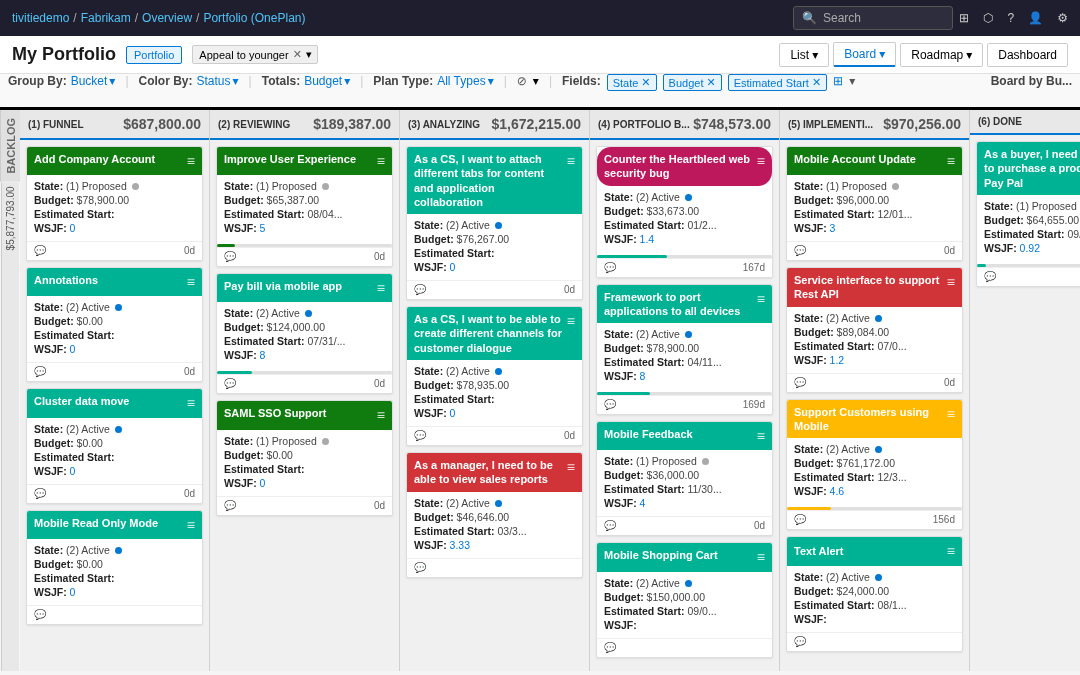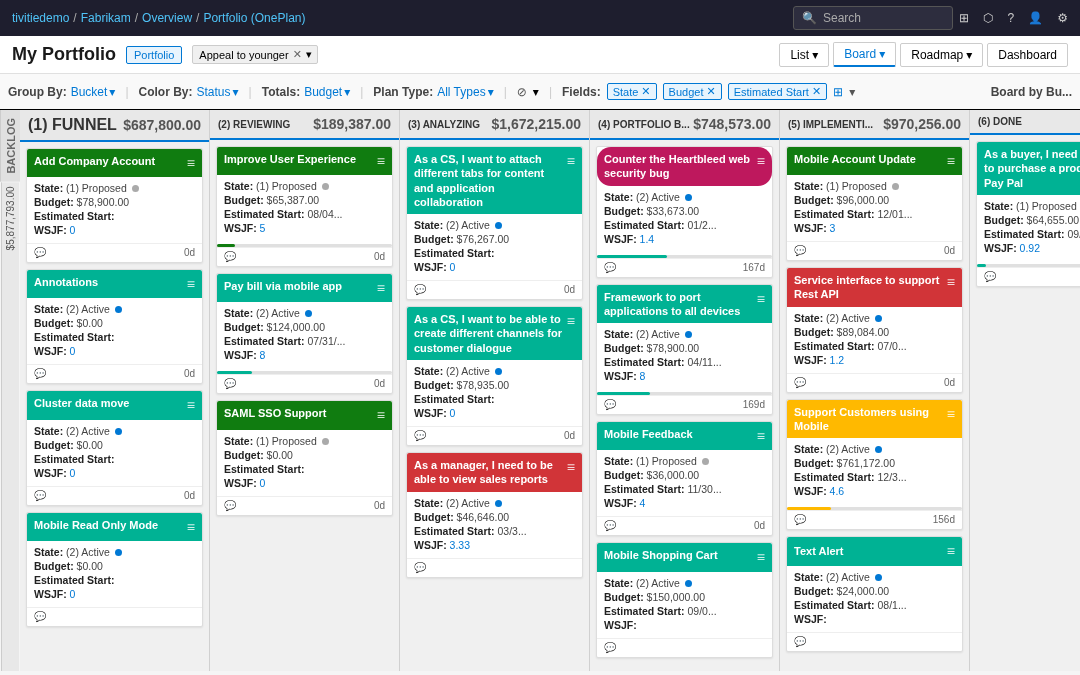--- a/index.html
+++ b/index.html
@@ -68,23 +68,23 @@
       border-radius: 2px;
       cursor: pointer;
       display: flex; align-items: center; gap: 3px;
     }
     .nav-btn.active { border-bottom: 2px solid #0078d4; color: #0078d4; }
 
     
     .toolbar {
       height: 36px;
       background: #f9f9f9;
-      border-bottom: 1px solid #000000;
-      display: flex;
-      align-items: center;
+      border-bottom: 3px solid #000000;
+      display: flex;
+      align-items: flex-start;
       padding: 0 8px;
       gap: 6px;
       font-size: 12px;
     }
     .toolbar-group { display: flex; align-items: center; gap: 4px; }
     .toolbar-label { font-weight: 600; color: #444; }
     .toolbar-value { color: #0078d4; cursor: pointer; display: flex; align-items: center; gap: 2px; }
     .toolbar-sep { color: #ccc; margin: 0 4px; }
     .filter-tag {
       background: #e8f4fd;
@@ -302,21 +302,21 @@
 </div>
 
 <div class="board-container">
   <div style="display:flex; flex-direction:column; align-items:center; min-width:20px;">
     <div class="backlog-label">BACKLOG</div>
     <div style="writing-mode:vertical-rl; transform:rotate(180deg); font-size:10px; color:#555; padding:4px 3px; background:#e8e8e8; border-right:1px solid #ccc; flex:1; display:flex; align-items:center; justify-content:flex-end;">$5,877,793.00</div>
   </div>
   <div class="board-columns" id="board-columns">
       <div class="column">
         <div class="column-header">
-          <span style="font-size:16px;">(1) FUNNEL</span>
+          <span style="font-size:10px;">(1) FUNNEL</span>
           <span class="column-total">$687,800.00</span>
         </div>
         <div class="column-cards">
           <div class="card">
       <div class="card-header" style="background:#107c10;">
         <span style="flex:1; padding-right:4px;">Add Company Account</span>
         <span class="menu-icon">≡</span>
       </div>
       <div class="card-body">
         <div class="card-field">

